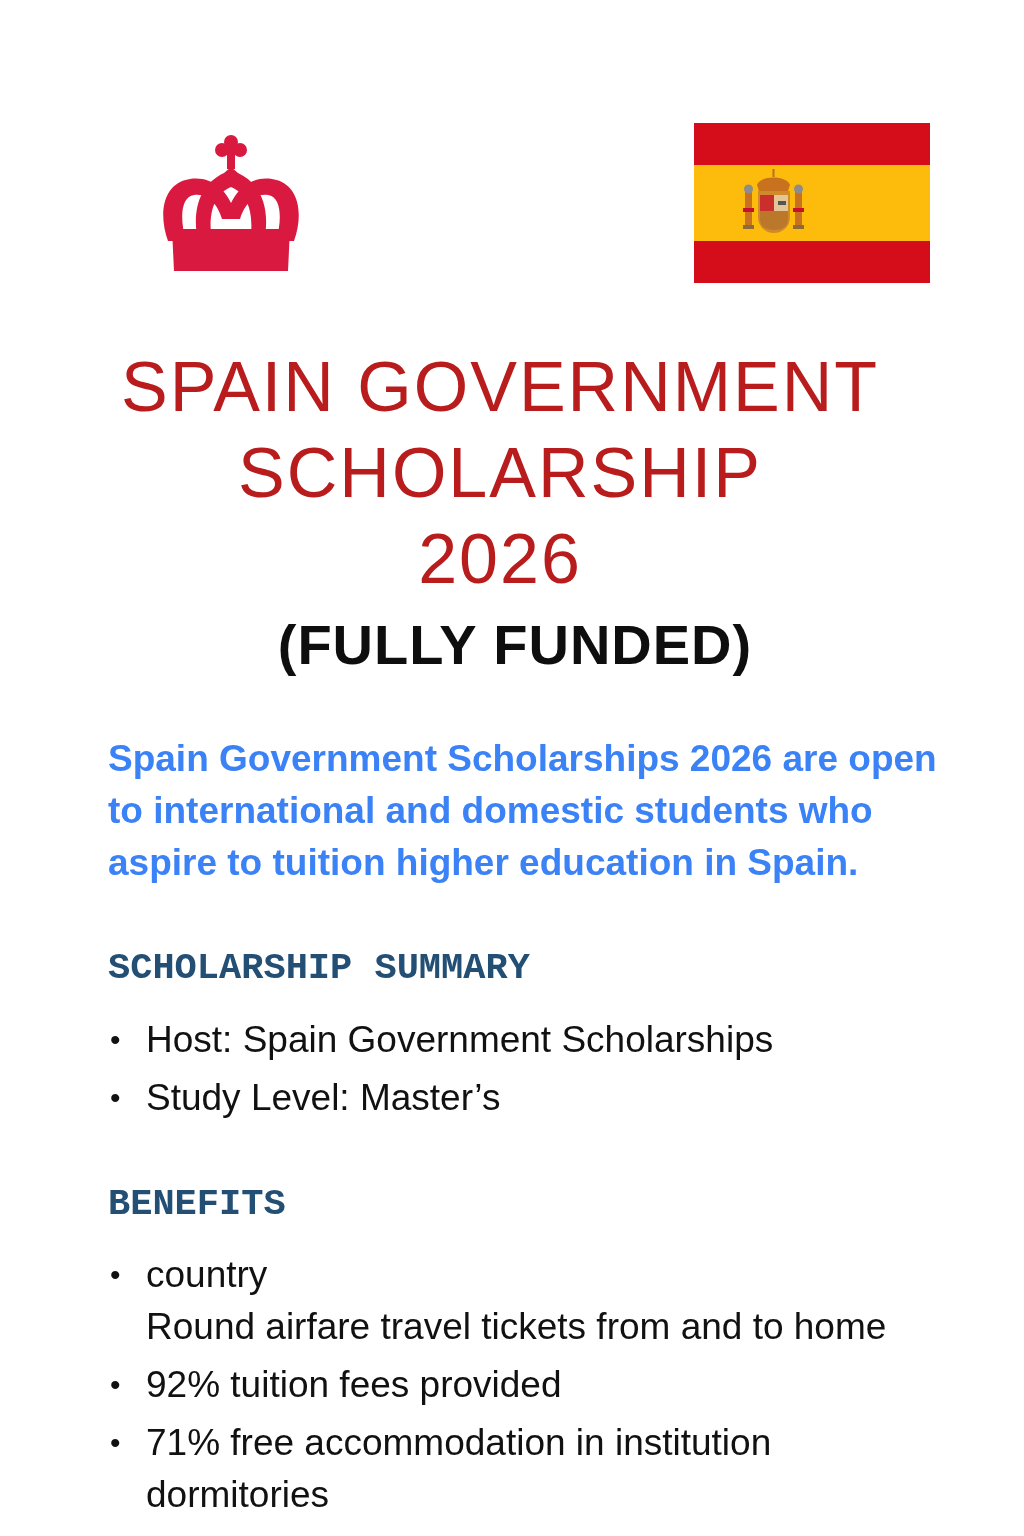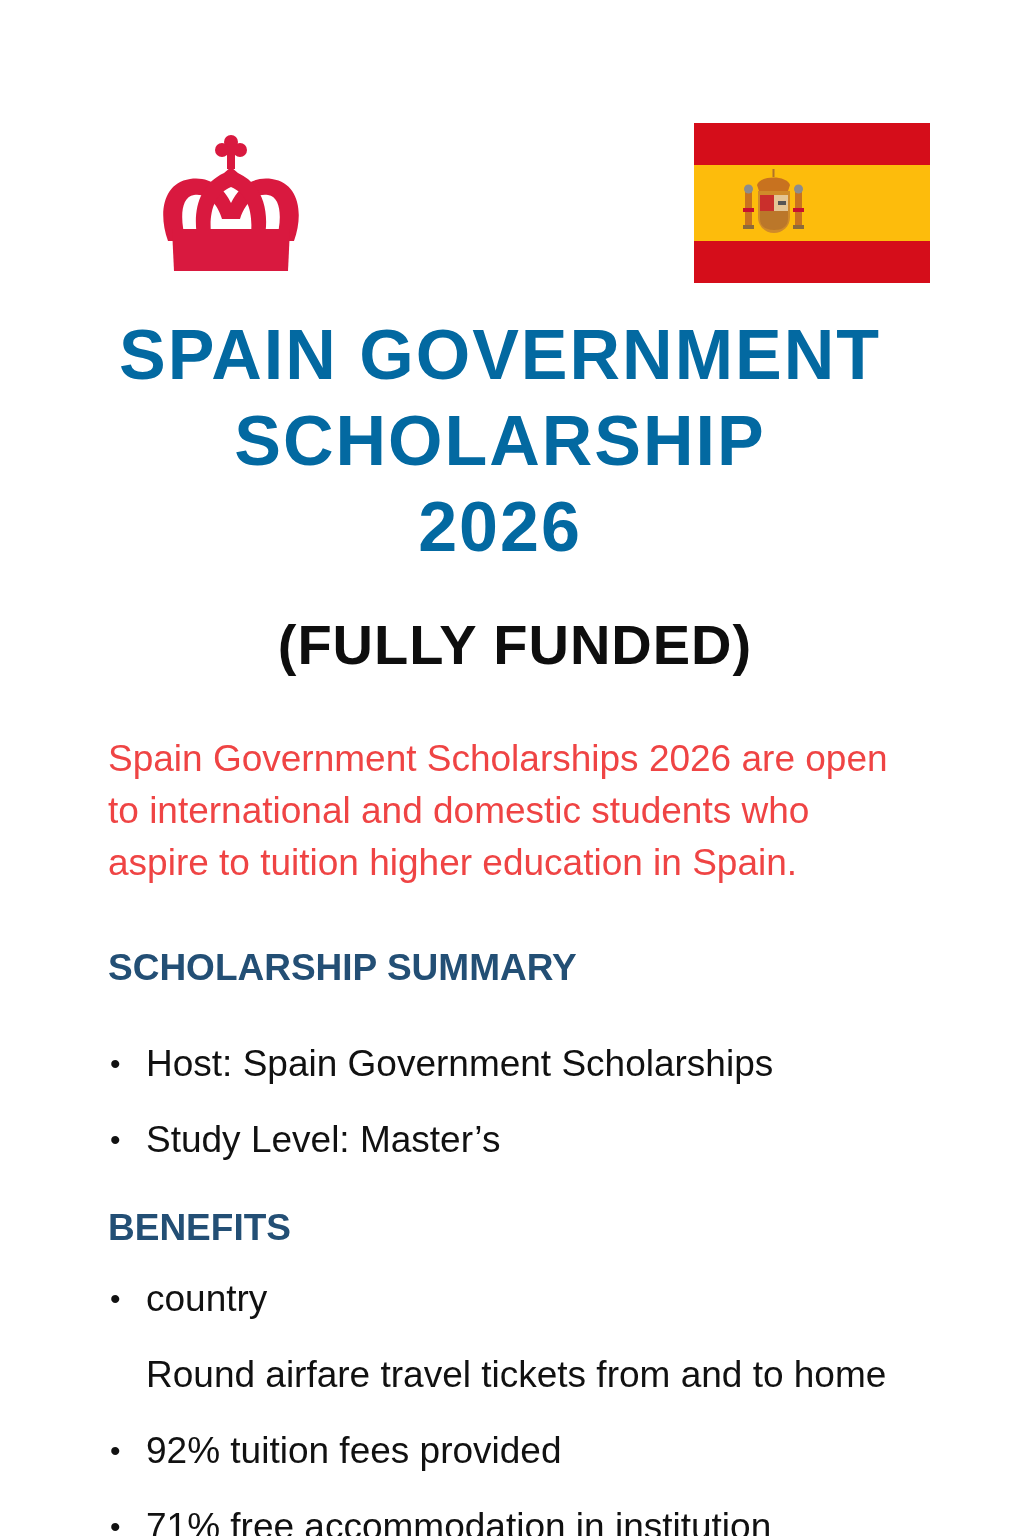--- a/index.html
+++ b/index.html
@@ -25,25 +25,25 @@
     .flag {
       position: absolute;
       left: 694px;
       top: 123px;
       width: 236px;
       height: 160px;
     }
     .title {
       position: absolute;
       left: 0;
-      top: 312px;
+      top: 344px;
       width: 1000px;
       text-align: center;
-      color: #0369a1;
-      font-weight: bold;
+      color: #b91c1c;
+      font-weight: normal;
       font-size: 70px;
       line-height: 86px;
       letter-spacing: 2px;
     }
     .title div { white-space: nowrap; }
     .subtitle {
       position: absolute;
       left: 0;
       top: 612px;
       width: 1030px;
@@ -54,31 +54,33 @@
       line-height: 66px;
       letter-spacing: 1px;
     }
     .intro {
       position: absolute;
       left: 108px;
       top: 733px;
       width: 860px;
       font-size: 37px;
       line-height: 52px;
-      color: #ef4444;
+      color: #3b82f6;
+      font-weight: bold;
     }
     .intro div { white-space: nowrap; }
     .section-heading {
       position: absolute;
       left: 108px;
       color: #234f75;
       font-weight: bold;
       font-size: 37px;
       line-height: 46px;
       letter-spacing: 0px;
+      font-family: Liberation Mono, monospace;
     }
     .list {
       position: absolute;
       left: 108px;
       width: 870px;
       margin: 0;
       padding: 0;
       list-style: none;
       font-size: 37px;
       line-height: 52px;
@@ -88,21 +90,21 @@
       position: relative;
       padding-left: 38px;
       margin: 0 0 6px 0;
     }
     .list .bullet {
       position: absolute;
       left: 2px;
       top: 0;
       font-size: 30px;
     }
-    .list .line { display: block; white-space: nowrap; margin-top: 24px; }
+    .list .line { display: block; white-space: nowrap; }
   </style>
 </head>
 <body>
 
 <div class="crown">
   <svg viewBox="0 0 146 140" width="146" height="140" xmlns="http://www.w3.org/2000/svg">
     <g fill="#d9193f">
 
       <circle cx="73" cy="9" r="7"></circle>
       <circle cx="64" cy="17" r="7"></circle>
@@ -166,21 +168,21 @@
   <li>
     <span class="bullet">•</span>
     <span class="line">Host: Spain Government Scholarships</span>
   </li>
   <li>
     <span class="bullet">•</span>
     <span class="line">Study Level: Master’s</span>
   </li>
 </ul>
 
-<div class="section-heading" style="top: 1181px; margin-top: 24px;">BENEFITS</div>
+<div class="section-heading" style="top: 1181px;">BENEFITS</div>
 <ul class="list" style="top: 1249px;">
   <li>
     <span class="bullet">•</span>
     <span class="line">country</span>
     <span class="line">Round airfare travel tickets from and to home</span>
   </li>
   <li>
     <span class="bullet">•</span>
     <span class="line">92% tuition fees provided</span>
   </li>

